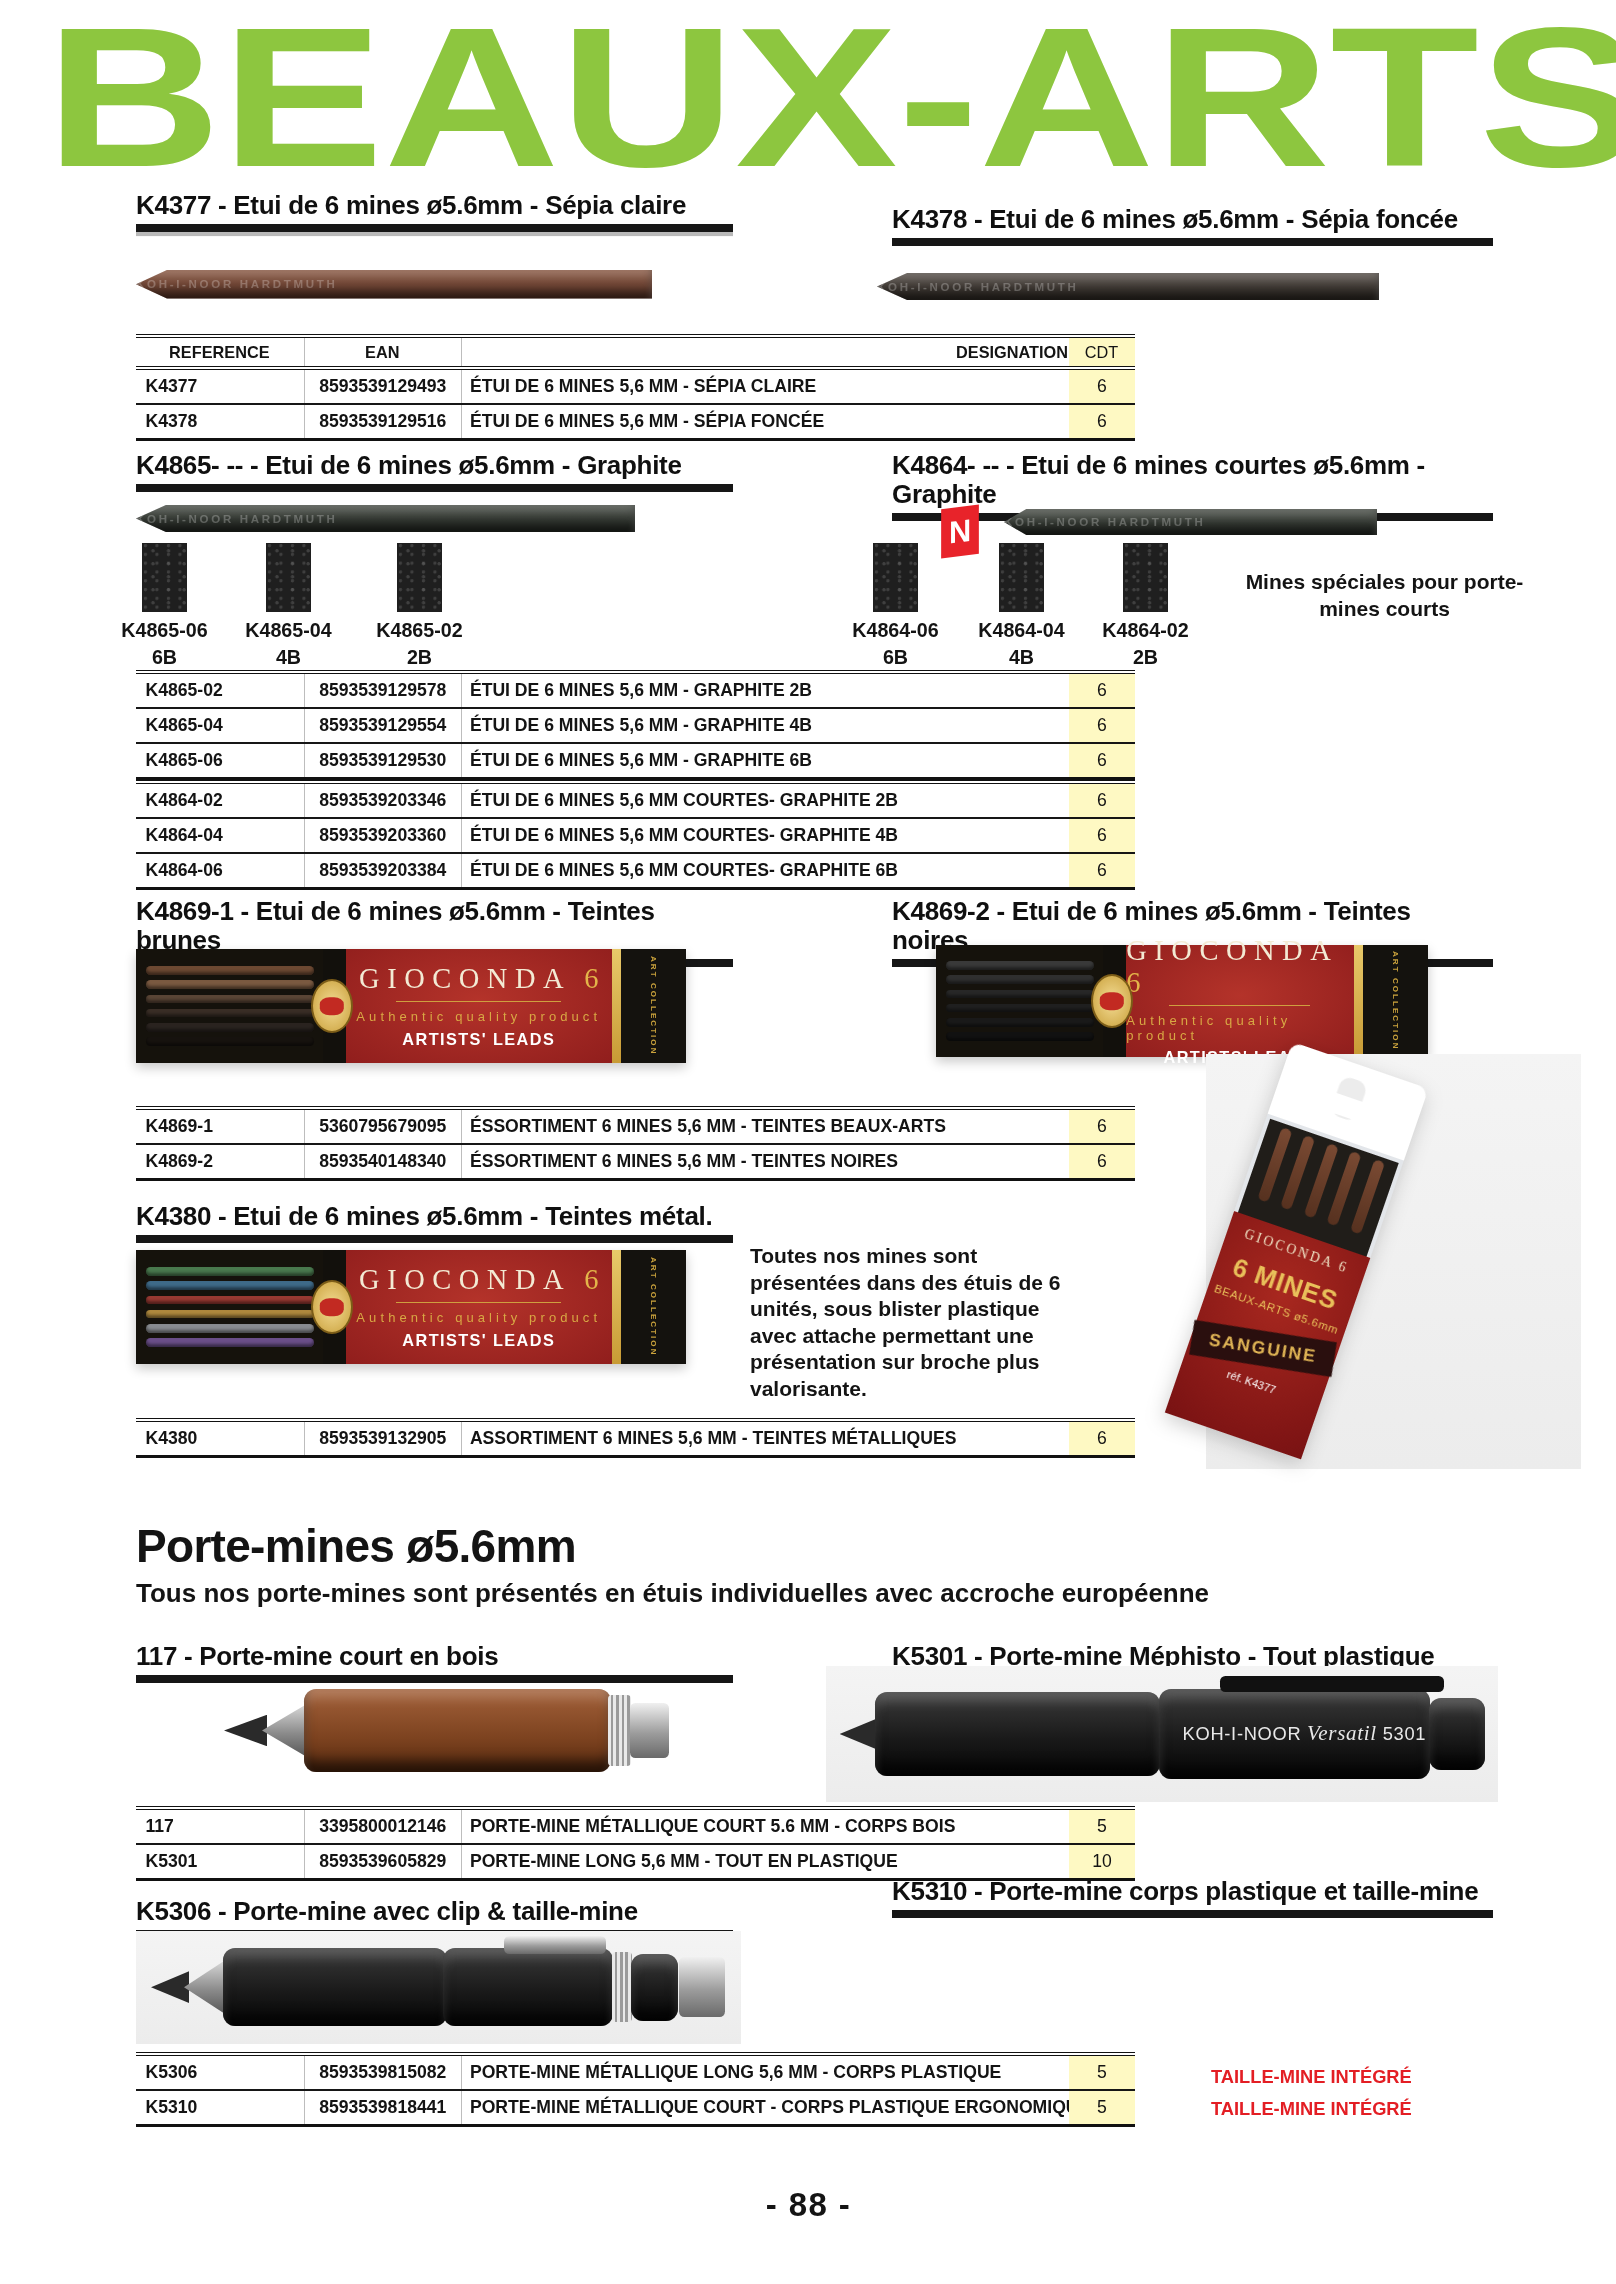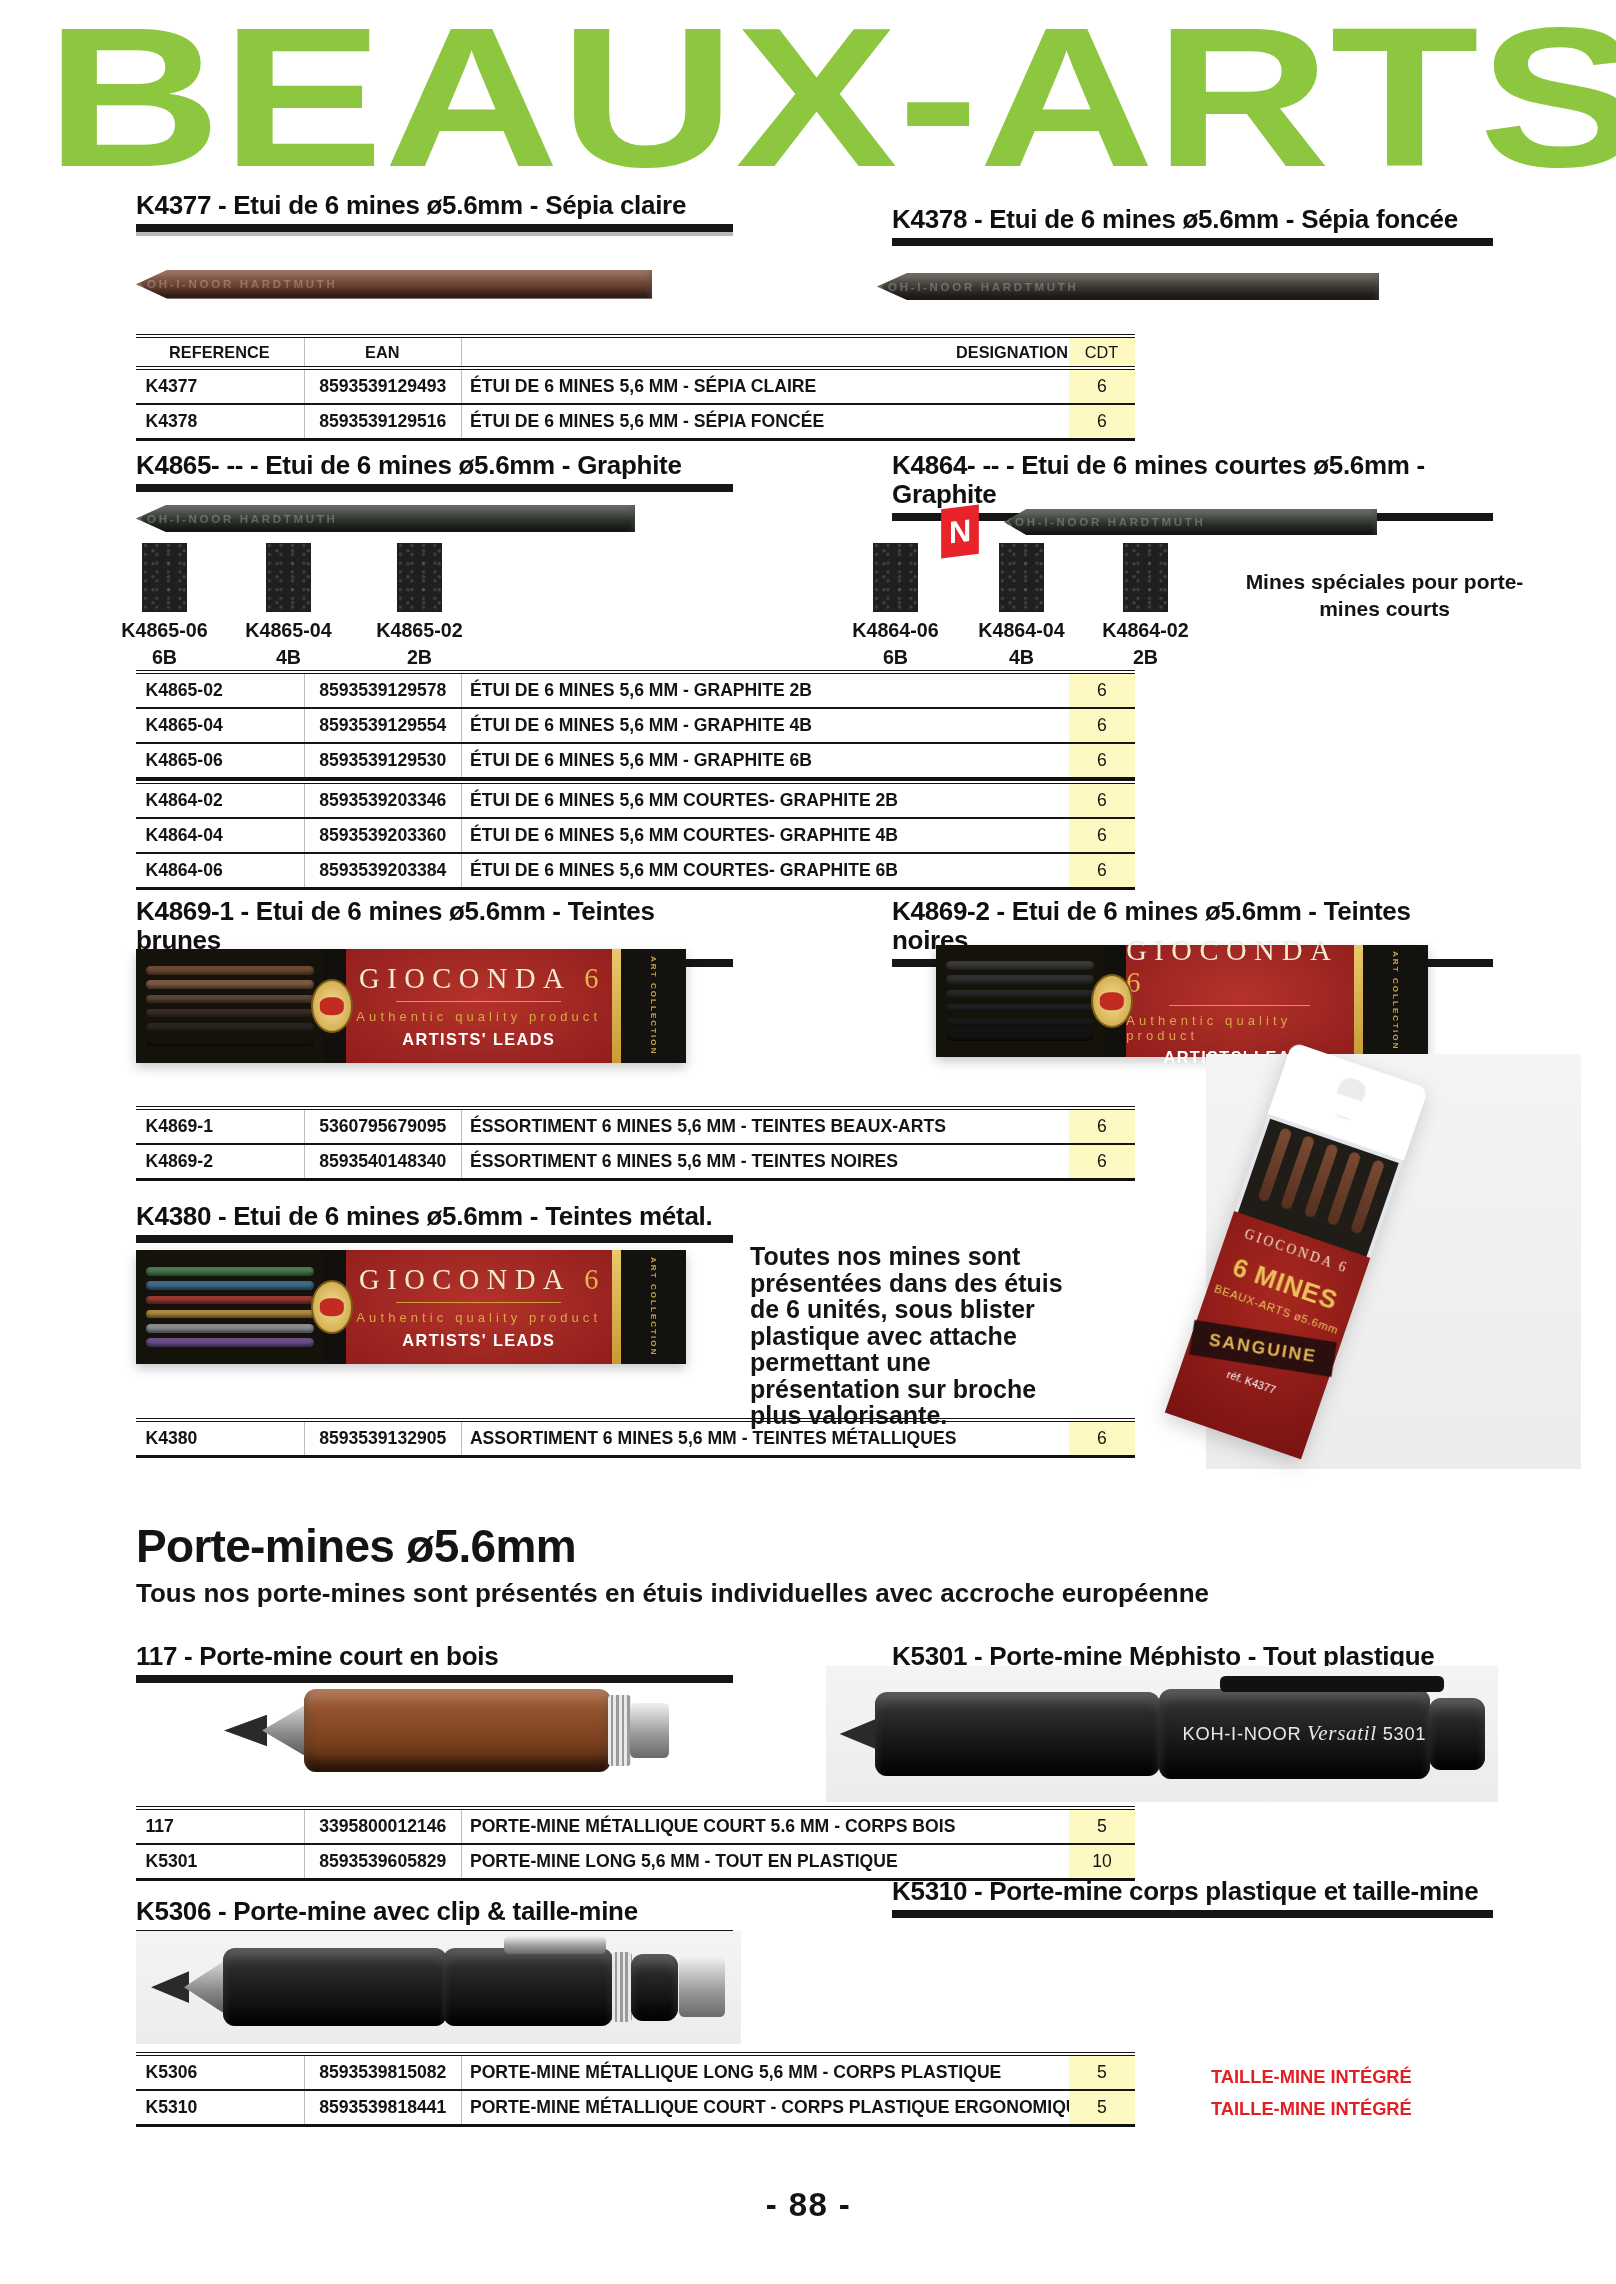--- a/index.html
+++ b/index.html
@@ -79,21 +79,21 @@
   .v-brunes .tlead:nth-child(1){background:#6e4a33;} .v-brunes .tlead:nth-child(2){background:#7b5a41;}
   .v-brunes .tlead:nth-child(3){background:#5b4636;} .v-brunes .tlead:nth-child(4){background:#3a2e26;}
   .v-brunes .tlead:nth-child(5){background:#2b2420;} .v-brunes .tlead:nth-child(6){background:#17130f;}
   .v-noires .tlead:nth-child(1){background:#3a3a3a;} .v-noires .tlead:nth-child(2){background:#303030;}
   .v-noires .tlead:nth-child(3){background:#282828;} .v-noires .tlead:nth-child(4){background:#202020;}
   .v-noires .tlead:nth-child(5){background:#1a1a1a;} .v-noires .tlead:nth-child(6){background:#121212;}
   .v-metal .tlead:nth-child(1){background:#4a7a4f;} .v-metal .tlead:nth-child(2){background:#3f6b8a;}
   .v-metal .tlead:nth-child(3){background:#9a3a33;} .v-metal .tlead:nth-child(4){background:#b08a3e;}
   .v-metal .tlead:nth-child(5){background:#8a8d92;} .v-metal .tlead:nth-child(6){background:#6b4f8a;}
 
-  .para{position:absolute;font-weight:bold;font-size:25px;line-height:26.5px;width:326px;}
+  .para{position:absolute;font-weight:bold;font-size:21px;line-height:26.5px;width:326px;}
 
   
   .big-head{position:absolute;font-weight:bold;font-size:46px;letter-spacing:-0.7px;}
   .sub-head{position:absolute;font-weight:bold;font-size:26px;}
 
   
   .photo{position:absolute;background:linear-gradient(180deg,#f4f4f4,#ececec);}
   .pen{position:absolute;}
   .pen .tip{position:absolute;left:0;top:30%;width:47px;height:40%;background:#2a2a2a;
             clip-path:polygon(0 50%,100% 0,100% 100%);}

